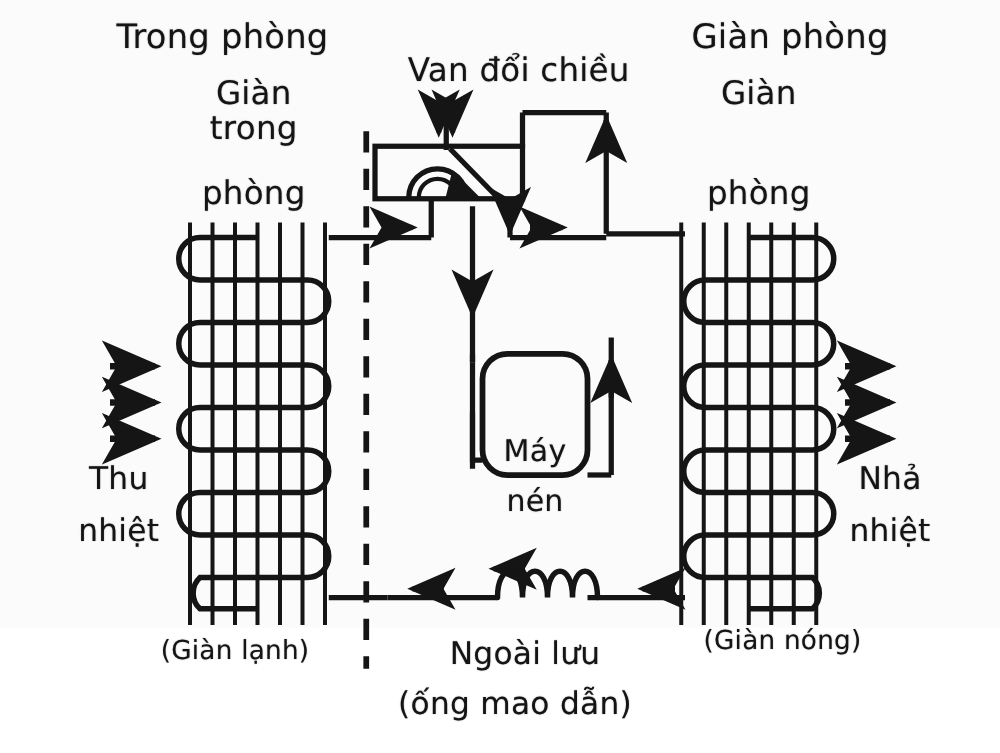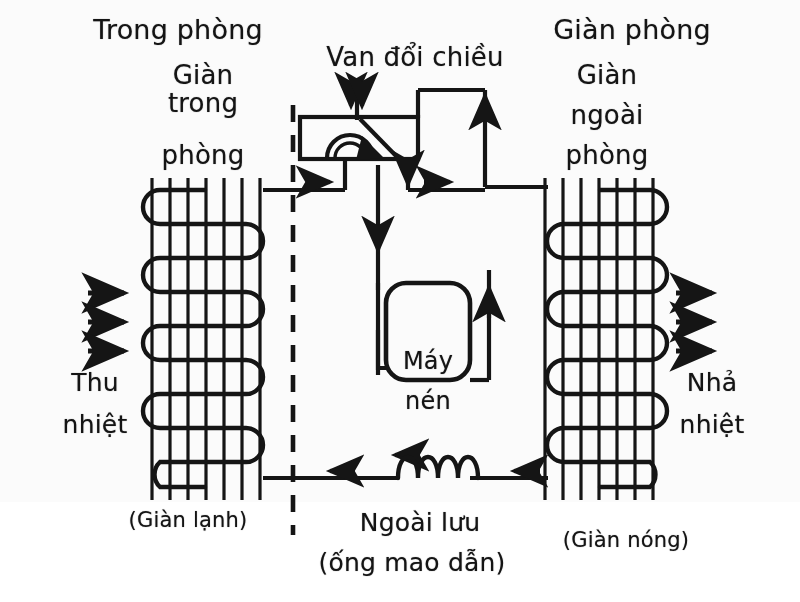--- a/index.html
+++ b/index.html
@@ -199,32 +199,31 @@
 
   <div class="lbl c t-coil" style="left:203px;top:60px;">Giàn</div>
   <div class="lbl c t-coil" style="left:203px;top:88px;">trong</div>
   <div class="lbl c t-coil" style="left:203px;top:140px;">phòng</div>
 
   <div class="lbl c t-valve" style="left:415px;top:42px;">Van đổi chiều</div>
 
   <div class="lbl c t-room" style="left:632px;top:14px;">Giàn phòng</div>
 
   <div class="lbl c t-coil" style="left:607px;top:60px;">Giàn</div>
-  <div class="lbl c t-coil" style="left:607px;top:100px;">ngoài</div>
   <div class="lbl c t-coil" style="left:607px;top:140px;">phòng</div>
 
   <div class="lbl c t-comp" style="left:428px;top:300px;">Máy</div>
   <div class="lbl c t-comp" style="left:428px;top:340px;">nén</div>
 
   <div class="lbl c t-side" style="left:95px;top:368px;">Thu</div>
   <div class="lbl c t-side" style="left:95px;top:410px;">nhiệt</div>
 
   <div class="lbl c t-side" style="left:712px;top:368px;">Nhả</div>
   <div class="lbl c t-side" style="left:712px;top:410px;">nhiệt</div>
 
   <div class="lbl c t-paren" style="left:188px;top:508px;">(Giàn lạnh)</div>
 
   <div class="lbl c t-throttle" style="left:420px;top:508px;">Ngoài lưu</div>
   <div class="lbl c t-throttle" style="left:412px;top:548px;">(ống mao dẫn)</div>
 
-  <div class="lbl c t-paren" style="left:626px;top:528px;">(Giàn nóng)</div>
+  <div class="lbl c t-paren" style="left:626px;top:500px;">(Giàn nóng)</div>
 
 </div>
 
 </body></html>

